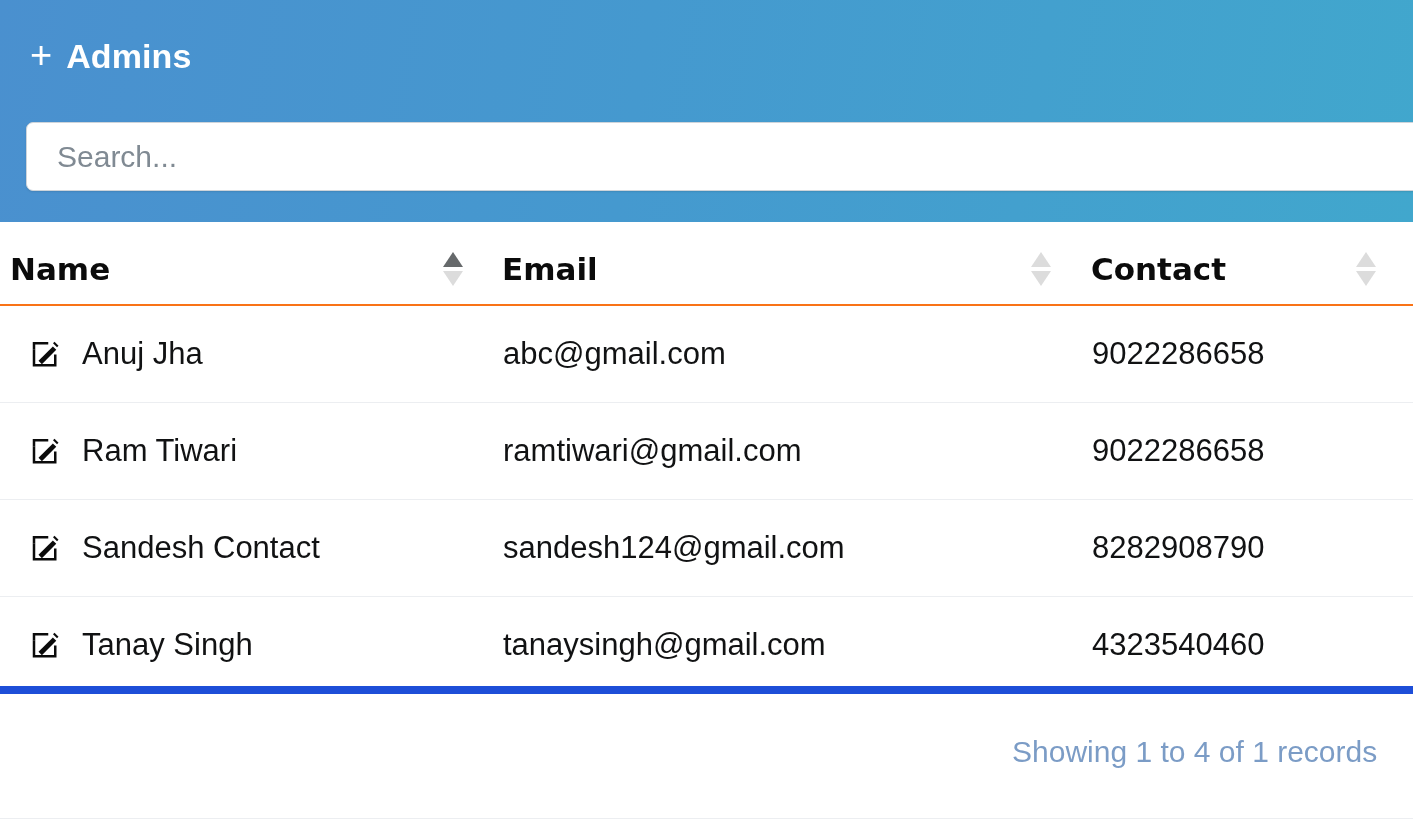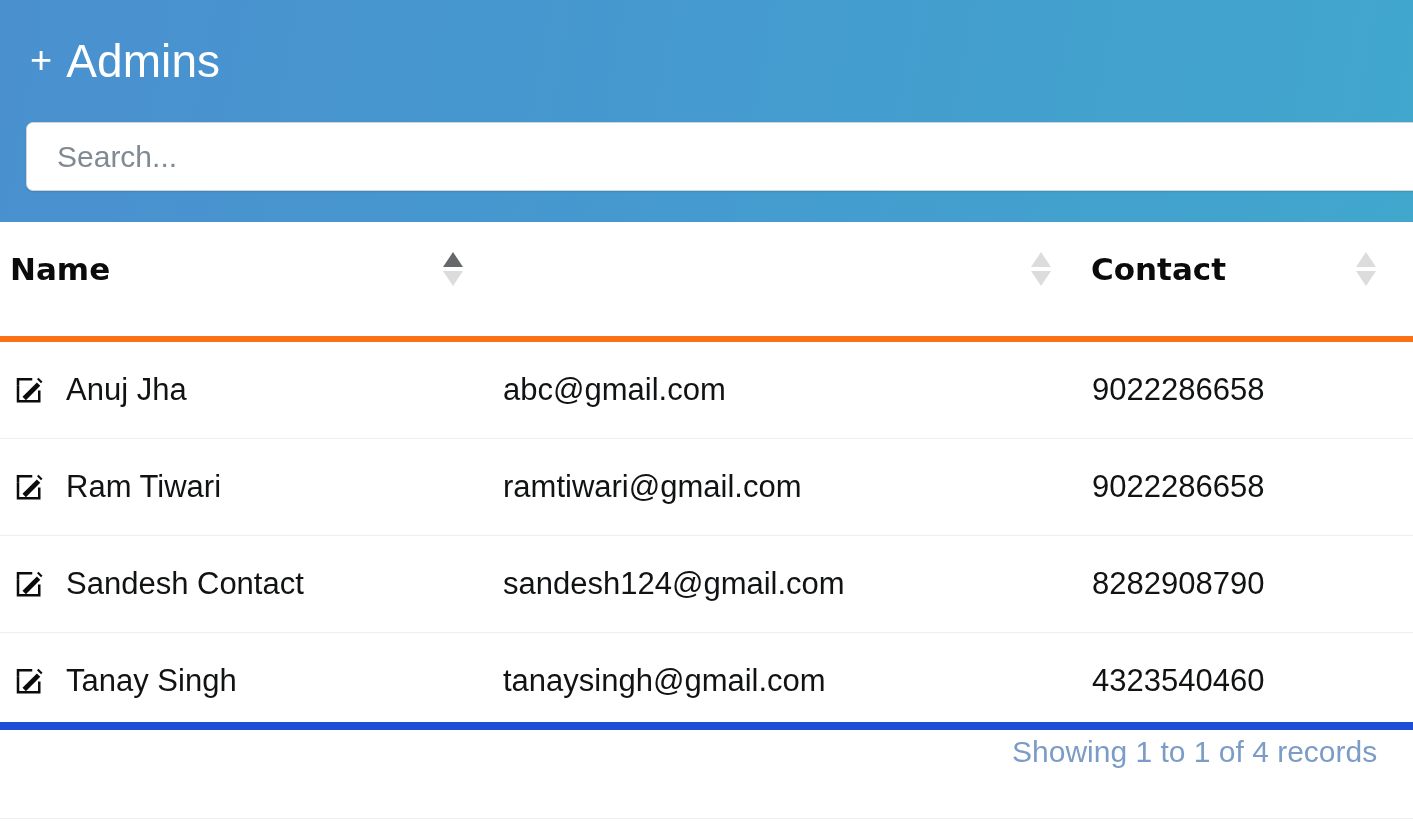--- a/index.html
+++ b/index.html
@@ -47,23 +47,23 @@
   }
   .add-plus {
     font-size: 38px;
     line-height: 1;
     font-weight: 300;
     color: #ffffff;
     display: block;
     margin-top: -2px;
   }
   .add-label {
-    font-size: 46px;
+    font-size: 34px;
     line-height: 1;
-    font-weight: 400;
+    font-weight: 700;
     color: #ffffff;
     letter-spacing: 0.1px;
   }
 
   
   .search-wrap {
     position: absolute;
     left: 26px;
     top: 122px;
     width: 1420px;
@@ -91,22 +91,22 @@
   
   .table {
     position: absolute;
     left: 0;
     top: 222px;
     width: 1413px;
   }
 
   .thead {
     position: relative;
-    height: 120px;
-    border-bottom: 6px solid #f97316;
+    height: 84px;
+    border-bottom: 2px solid #f97316;
     box-sizing: border-box;
   }
   .th {
     position: absolute;
     top: 0;
     height: 94px;
     display: flex;
     align-items: center;
     font-size: 31px;
     font-weight: bold;
@@ -160,21 +160,21 @@
   .cell {
     position: absolute;
     top: 0;
     height: 96px;
     display: flex;
     align-items: center;
     font-size: 31px;
     color: #111213;
     font-family: "Liberation Sans", sans-serif;
   }
-  .cell-name    { left: 14px;   width: 470px; gap: 22px; text-align: center; }
+  .cell-name    { left: 30px;   width: 470px; gap: 22px; text-align: center; }
   .cell-email   { left: 503px;  width: 570px; }
   .cell-contact { left: 1092px; width: 320px; }
 
   .edit-icon {
     flex: 0 0 auto;
     width: 30px;
     height: 30px;
     display: block;
     cursor: pointer;
   }
@@ -228,20 +228,23 @@
     <div class="thead">
 
       <div class="th th-name">
         <span>Name</span>
       </div>
       <span class="sort-icon asc sort-name">
         <span class="tri tri-up"></span>
         <span class="tri tri-down"></span>
       </span>
 
+      <div class="th th-email">
+        <span>Email</span>
+      </div>
       <span class="sort-icon sort-email">
         <span class="tri tri-up"></span>
         <span class="tri tri-down"></span>
       </span>
 
       <div class="th th-contact">
         <span>Contact</span>
       </div>
       <span class="sort-icon sort-contact">
         <span class="tri tri-up"></span>
@@ -318,17 +321,17 @@
         <span>tanaysingh@gmail.com</span>
       </div>
       <div class="cell cell-contact">
         <span>4323540460</span>
       </div>
     </div>
 
   </div>
 
   <div class="table-footer">
-    <div class="records-info">Showing 1 to 1 of 4 records</div>
+    <div class="records-info">Showing 1 to 4 of 1 records</div>
   </div>
   <div class="footer-rule"></div>
 
 </div>
 
 </body></html>

